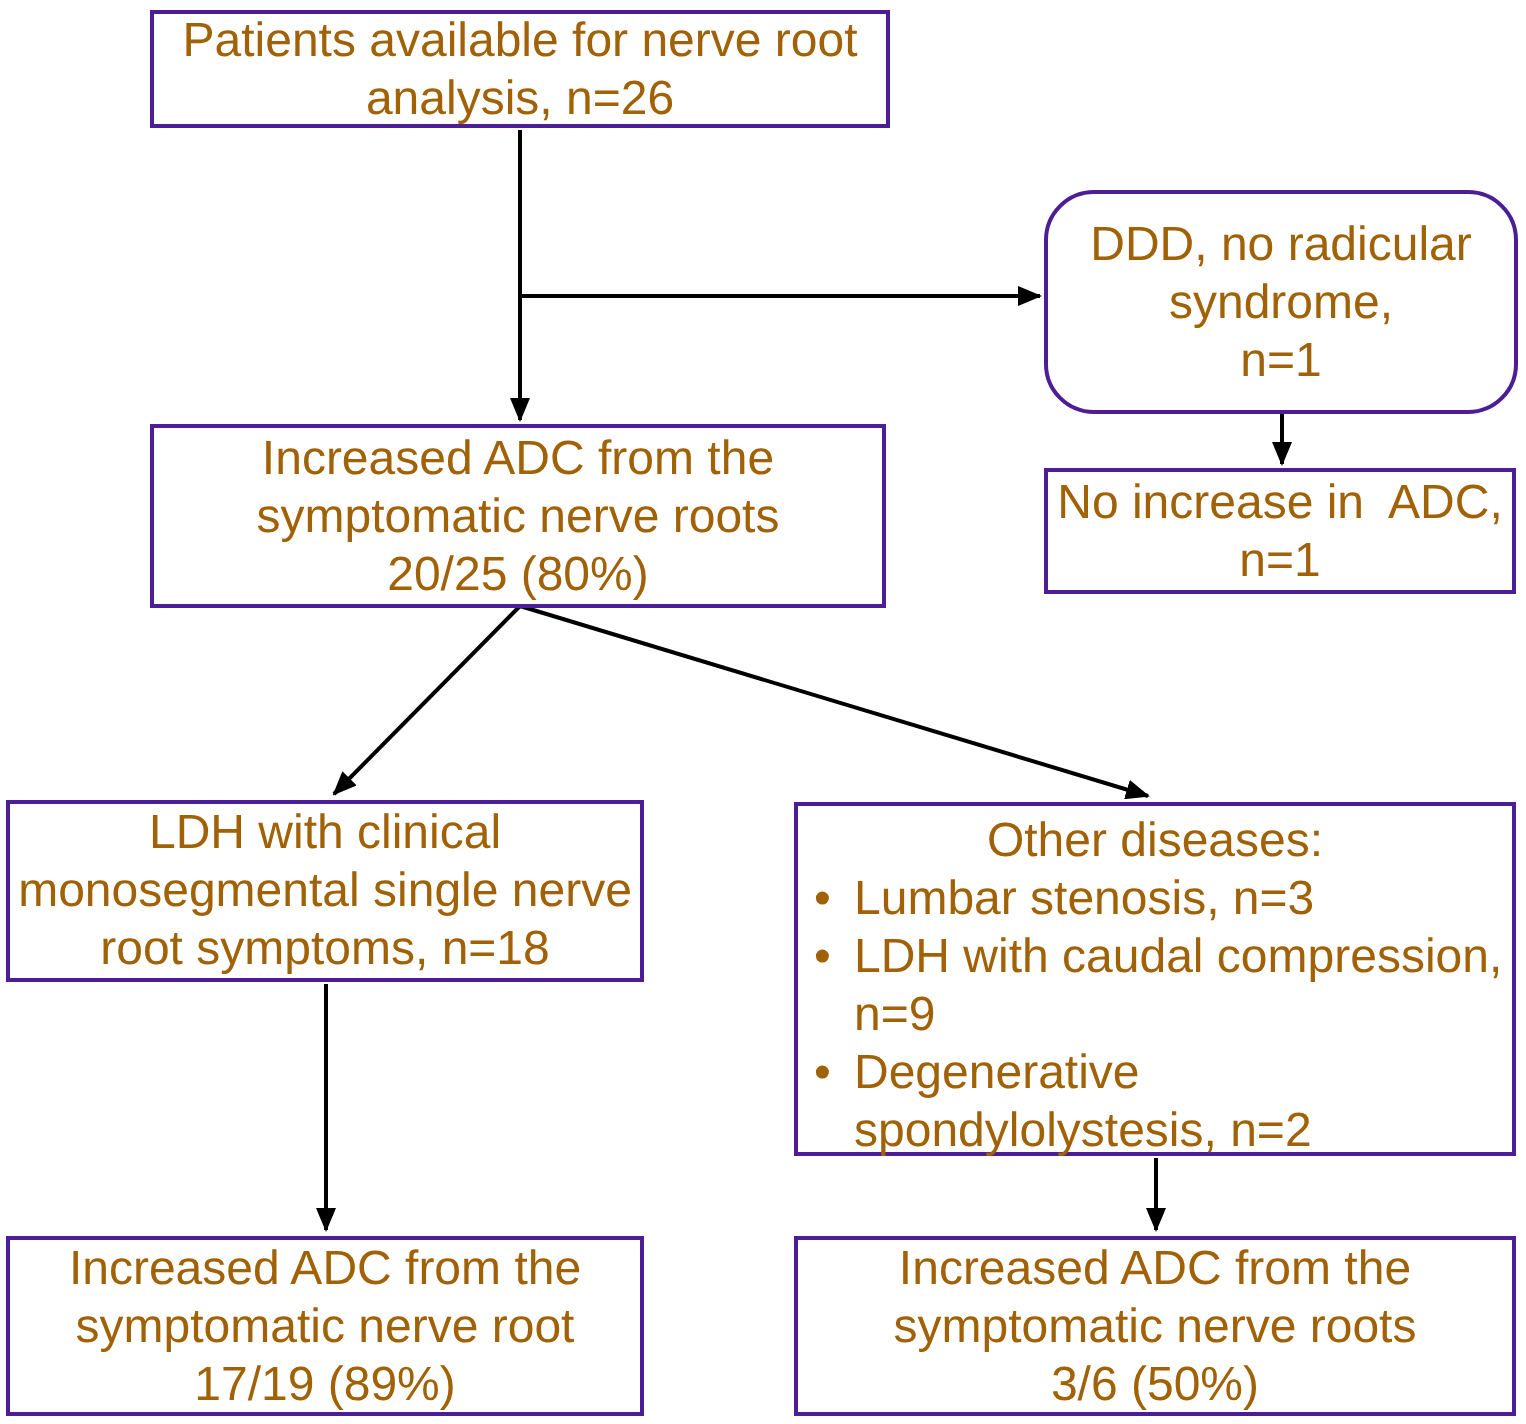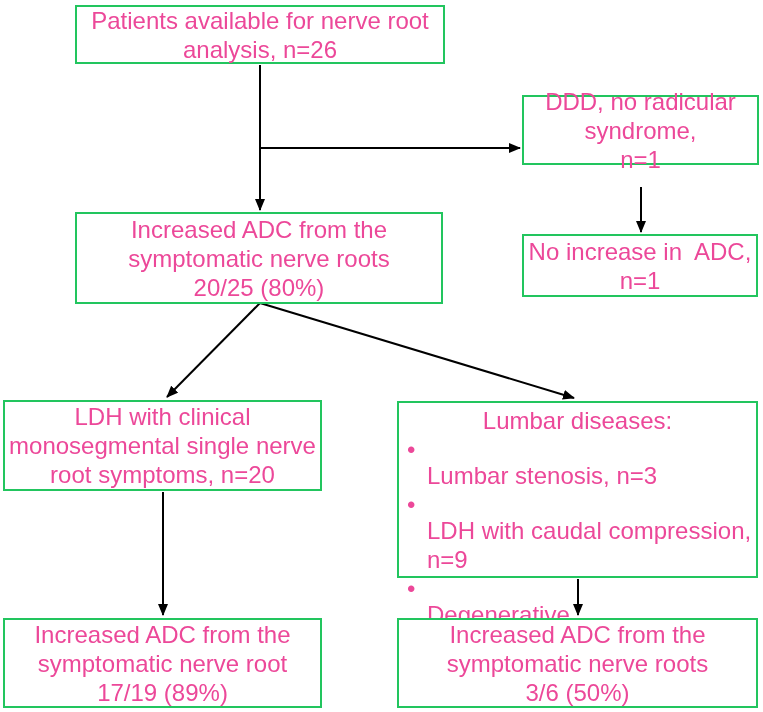--- a/index.html
+++ b/index.html
@@ -17,37 +17,37 @@
   }
   .arrows {
     position: absolute;
     left: 0;
     top: 0;
     z-index: 1;
   }
   .fbox {
     position: absolute;
     box-sizing: border-box;
-    border: 2px solid #22c55e;
+    border: 2px solid #4c1d95;
     background: #ffffff;
-    color: #ec4899;
+    color: #a16207;
     font-size: 24px;
     line-height: 29px;
     z-index: 2;
     display: flex;
     align-items: center;
     justify-content: center;
     text-align: center;
   }
   .fbox .boxtext {
     white-space: pre-wrap;
   }
   
   .box-patients        { left: 75px;  top: 5px;   width: 370px; height: 59px; }
-  .box-ddd             { left: 522px; top: 95px;  width: 237px; height: 70px; }
+  .box-ddd             { left: 522px; top: 95px;  width: 237px; height: 112px; border-radius: 25px; }
   .box-no-increase     { left: 522px; top: 234px; width: 236px; height: 63px; justify-content: center; }
   .box-increased-all   { left: 75px;  top: 212px; width: 368px; height: 92px; }
   .box-ldh             { left: 3px;   top: 400px; width: 319px; height: 91px; }
   .box-other           { left: 397px; top: 401px; width: 361px; height: 177px;
                          display: block; text-align: left; padding-top: 3px; }
   .box-increased-ldh   { left: 3px;   top: 618px; width: 319px; height: 90px; }
   .box-increased-other { left: 397px; top: 618px; width: 361px; height: 90px; }
 
   .box-other .other-heading {
     text-align: center;
@@ -63,21 +63,20 @@
     align-items: flex-start;
   }
   .box-other .bullet {
     flex: 0 0 20px;
     margin-left: 8px;
     text-align: left;
   }
   .box-other .li-text {
     white-space: pre-wrap;
     flex: 1 1 auto;
-    margin-top: 26px;
   }
 </style>
 </head>
 <body>
 
 <div class="canvas">
 
   <svg class="arrows" width="763" height="712" viewBox="0 0 763 712">
     <defs>
       <marker id="arrowhead" markerUnits="userSpaceOnUse" markerWidth="12" markerHeight="10" refX="11" refY="5" orient="auto">
@@ -111,25 +110,25 @@
 
   <div class="fbox box-increased-all">
     <div class="boxtext">Increased ADC from the
 symptomatic nerve roots
 20/25 (80%)</div>
   </div>
 
   <div class="fbox box-ldh">
     <div class="boxtext">LDH with clinical
 monosegmental single nerve
-root symptoms, n=20</div>
+root symptoms, n=18</div>
   </div>
 
   <div class="fbox box-other">
-    <div class="other-heading">Lumbar diseases:</div>
+    <div class="other-heading">Other diseases:</div>
     <ul class="other-list">
       <li>
         <span class="bullet">•</span>
         <span class="li-text">Lumbar stenosis, n=3</span>
       </li>
       <li>
         <span class="bullet">•</span>
         <span class="li-text">LDH with caudal compression,
 n=9</span>
       </li>

